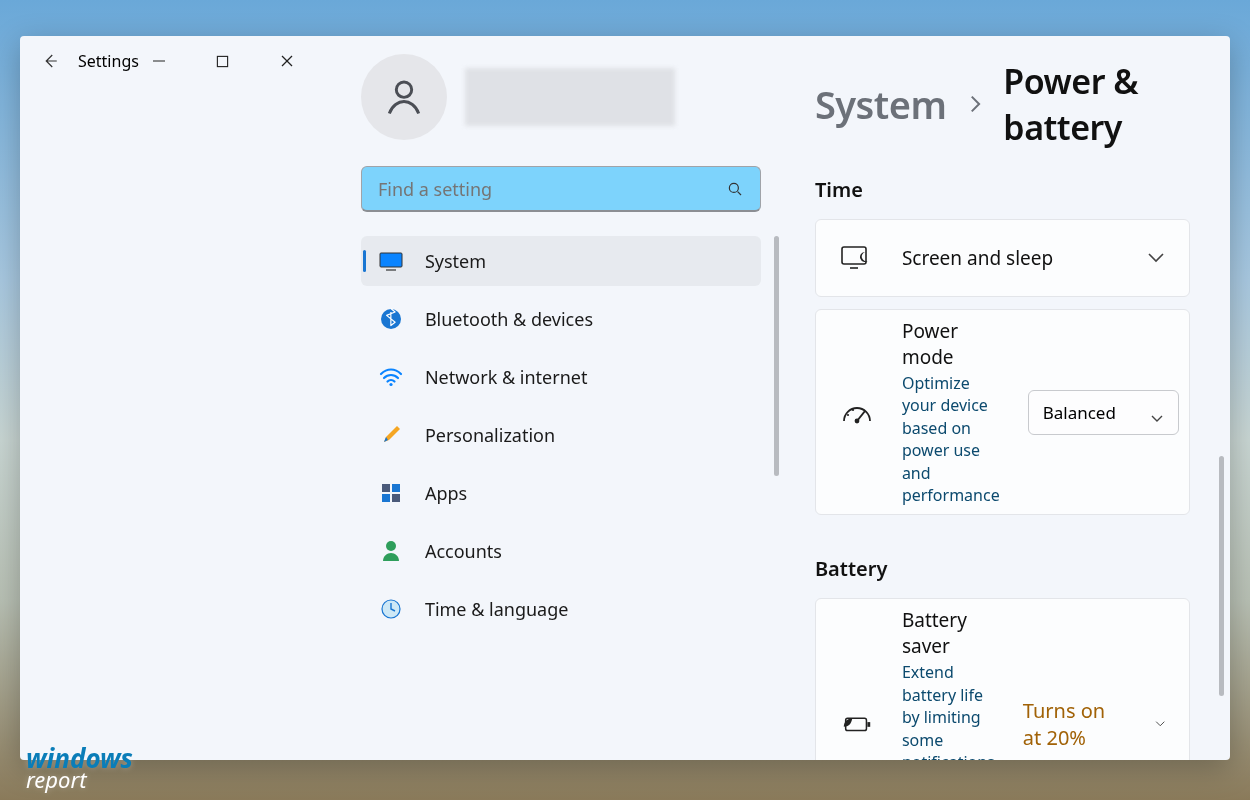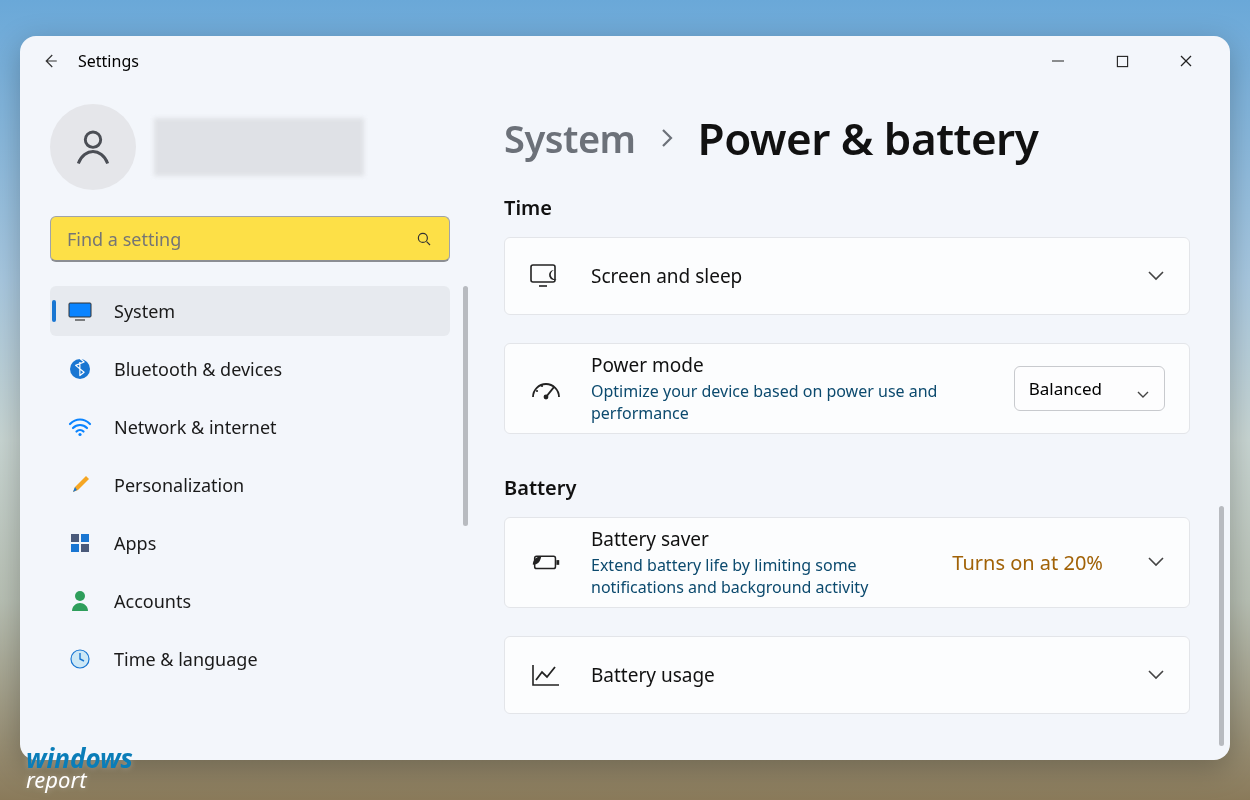--- a/index.html
+++ b/index.html
@@ -5,23 +5,23 @@
 * { margin: 0; padding: 0; box-sizing: border-box; font-family: "Segoe UI", system-ui, sans-serif; }
 html, body { width: 1250px; height: 800px; overflow: hidden; }
 .desktop {
   width: 1250px; height: 800px;
   background: linear-gradient(180deg, #6aa8d8 0%, #a8c8e0 35%, #c8d5d2 55%, #b8c0b4 75%, #8a7a5a 100%);
   position: relative;
 }
 .window {
   position: absolute; left: 20px; top: 36px; right: 20px; bottom: 40px;
   background: #f3f6fb;
-  border-radius: 16px;
+  border-radius: 4px;
   box-shadow: 0 8px 30px rgba(0,0,0,0.25);
-  display: flex; flex-direction: column;
+  display: flex; flex-direction: row;
   overflow: hidden;
 }
 .titlebar {
   height: 50px; display: flex; align-items: center; padding: 0 10px;
 }
 .back-btn {
   width: 40px; height: 40px; display:flex; align-items:center; justify-content:center;
   border-radius:4px; cursor:pointer;
 }
 .title { font-size: 16px; margin-left: 8px; }
@@ -33,21 +33,21 @@
 .avatar {
   width: 86px; height: 86px; border-radius: 50%;
   background: #e5e6ea; display:flex; align-items:center; justify-content:center;
 }
 .name-blur {
   width: 210px; height: 58px; background: #dfe1e6; filter: blur(2px);
 }
 .search {
   height: 46px; border: 1px solid #a0a3a8; border-bottom: 2px solid #8b8e93;
   border-radius: 6px; display:flex; align-items:center; padding: 0 16px;
-  background: #fde047; margin-bottom: 24px;
+  background: #7dd3fc; margin-bottom: 24px;
 }
 .search input {
   flex:1; border:none; outline:none; background:transparent; font-size: 18px; color:#333;
 }
 .nav { display:flex; flex-direction:column; gap: 8px; position:relative; }
 .nav-item {
   height: 50px; display:flex; align-items:center; gap: 22px;
   padding: 0 18px; border-radius: 6px; font-size: 18px; color:#1a1a1a; cursor:pointer;
 }
 .nav-item.active { background: #e7eaef; }
@@ -55,25 +55,25 @@
   content:""; position:absolute; left: 2px; width: 3.5px; height: 22px; background:#1976d2; border-radius:2px;
 }
 .nav-icon { width: 24px; height: 24px; display:flex; align-items:center; justify-content:center; }
 .nav-scroll {
   position:absolute; right: -18px; top: 0; width: 5px; height: 240px; background:#b8bbc0; border-radius:3px;
 }
 .main { flex:1; padding: 10px 40px 0 24px; overflow:hidden; position:relative;}
 .breadcrumb { display:flex; align-items:center; gap: 22px; margin-bottom: 26px; margin-top: 12px;}
 .bc-parent { font-size: 38px; color:#6c7179; font-weight:600; letter-spacing:-0.5px;}
 .bc-chevron { color:#6c7179; }
-.bc-current { font-size: 44px; font-weight:600; color:#111; letter-spacing:-0.5px;}
+.bc-current { font-size: 34px; font-weight:600; color:#111; letter-spacing:-0.5px;}
 .section-title { font-size: 20px; font-weight:600; margin: 8px 0 16px 0; color:#111;}
 .card {
   background:#fcfdfe; border: 1px solid #e3e5e9; border-radius: 6px;
-  padding: 8px 24px; display:flex; align-items:center; gap: 28px; margin-bottom: 28px;
+  padding: 8px 24px; display:flex; align-items:center; gap: 28px; margin-bottom: 12px;
   min-height: 78px;
 }
 .card-icon { width: 34px; height: 34px; display:flex; align-items:center; justify-content:center; flex-shrink:0;}
 .card-body { flex:1; }
 .card-title { font-size: 19px; color:#111; }
 .card-sub { font-size: 16px; color:#0c4a6e; line-height:1.4; margin-top:2px; max-width: 380px;}
 .card-value { font-size: 20px; color:#a16207; margin-right: 16px;}
 .dropdown {
   border: 1px solid #c8cace; border-radius: 6px; padding: 10px 14px;
   display:flex; align-items:flex-end; gap: 34px; font-size: 17px; background:#fdfdfe; cursor:pointer;

